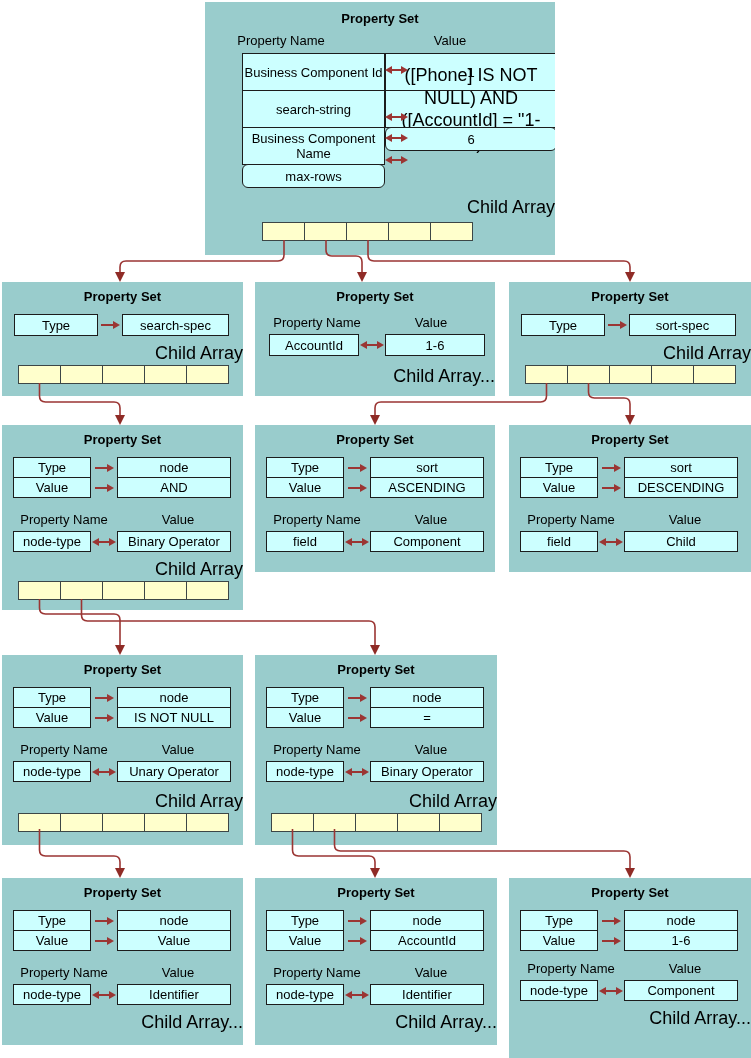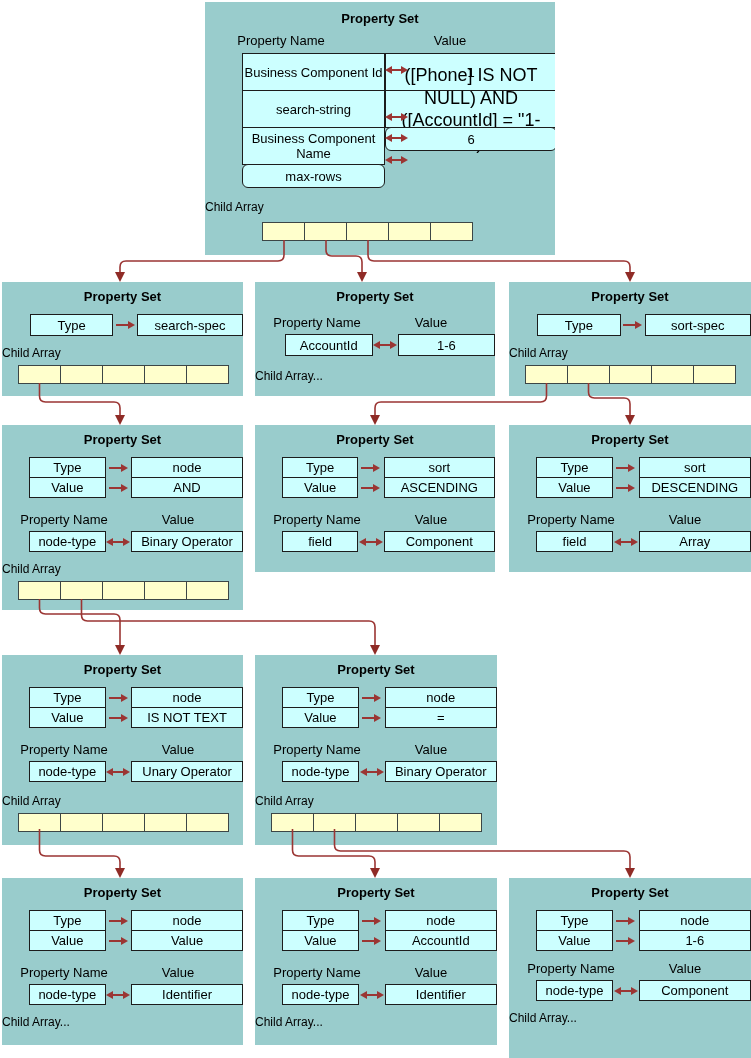--- a/index.html
+++ b/index.html
@@ -4,21 +4,21 @@
 <style>
   html,body { margin:0; padding:0; background:#ffffff; }
   .canvas {
     position:relative; width:751px; height:1058px; overflow:hidden;
     font-family:"Liberation Sans", sans-serif; color:#000; background:#fff;
   }
   .ps-box { position:absolute; background:#99CCCC; overflow:hidden; }
   .ps-title { margin-top:7px; text-align:center; font-weight:bold; font-size:13px; height:15px; line-height:15px; }
 
   
-  .pair { display:flex; padding-left:11px;margin-left:16px; }
+  .pair { display:flex; padding-left:11px; }
   .cell {
     background:#CCFFFF; border:1px solid #1c1c1c; box-sizing:border-box;
     height:21px; display:flex; align-items:center; justify-content:center;
     font-size:13px; text-align:center;
   }
   .pair .lc { width:78px; }
   .pair .rc { width:114px; }
   .pair-a { padding-left:12px; }
   .pair-a .lc { width:84px; }  .pair-a .rc { width:107px; }
   .pair-a .cell { height:22px; }
@@ -35,21 +35,21 @@
   .arrow.single .h-line { width:12px; }
   .tri-r { width:0; height:0; border-top:4px solid transparent; border-bottom:4px solid transparent; border-left:7px solid #9B3533; }
   .tri-l { width:0; height:0; border-top:4px solid transparent; border-bottom:4px solid transparent; border-right:7px solid #9B3533; }
 
   
   .hdr { display:flex; font-size:13px; margin-top:14px; height:15px; line-height:15px; }
   .hdr .hl { width:124px; text-align:center; }
   .hdr .hr { width:104px; text-align:center; }
 
   
-  .ca-label { margin-top:10px; text-align:left; font-size:12px; height:15px; line-height:15px; }
+  .ca-label { margin-top:10px; text-align:right; font-size:18px; height:15px; line-height:15px; }
   .strip { display:flex; margin-top:4px; margin-left:16px; }
   .ycell { width:43px; height:19px; background:#FFFFCC; border:1px solid #3C4646; box-sizing:border-box; margin-left:-1px; }
   .ycell:first-child { margin-left:0; }
 
   
   .hdr-top { display:flex; font-size:13px; margin-top:6px; height:15px; line-height:15px; }
   .hdr-top .hl { width:152px; text-align:center; }
   .hdr-top .hr { flex:1; text-align:center; padding-right:12px; }
   .cols { display:flex; padding-left:13px; margin-top:5px; }
   .tcol { display:flex; flex-direction:column; }
@@ -283,41 +283,41 @@
       <div class="hl">Property Name</div>
       <div class="hr">Value</div>
     </div>
     <div class="pair mt4">
       <div class="cell lc">field</div>
       <div class="arrow">
           <div class="tri-l"></div>
           <div class="h-line"></div>
           <div class="tri-r"></div>
         </div>
-      <div class="cell rc">Array</div>
+      <div class="cell rc">Child</div>
     </div>
   </div>
 
   <div class="ps-box" style="left:2px;top:655px;width:241px;height:190px">
     <div class="ps-title">Property Set</div>
     <div class="pair mt10">
       <div class="cell lc">Type</div>
       <div class="arrow single">
           <div class="h-line"></div>
           <div class="tri-r"></div>
         </div>
       <div class="cell rc">node</div>
     </div>
     <div class="pair stack">
       <div class="cell lc">Value</div>
       <div class="arrow single">
           <div class="h-line"></div>
           <div class="tri-r"></div>
         </div>
-      <div class="cell rc">IS NOT TEXT</div>
+      <div class="cell rc">IS NOT NULL</div>
     </div>
     <div class="hdr">
       <div class="hl">Property Name</div>
       <div class="hr">Value</div>
     </div>
     <div class="pair mt4">
       <div class="cell lc">node-type</div>
       <div class="arrow">
           <div class="tri-l"></div>
           <div class="h-line"></div>

